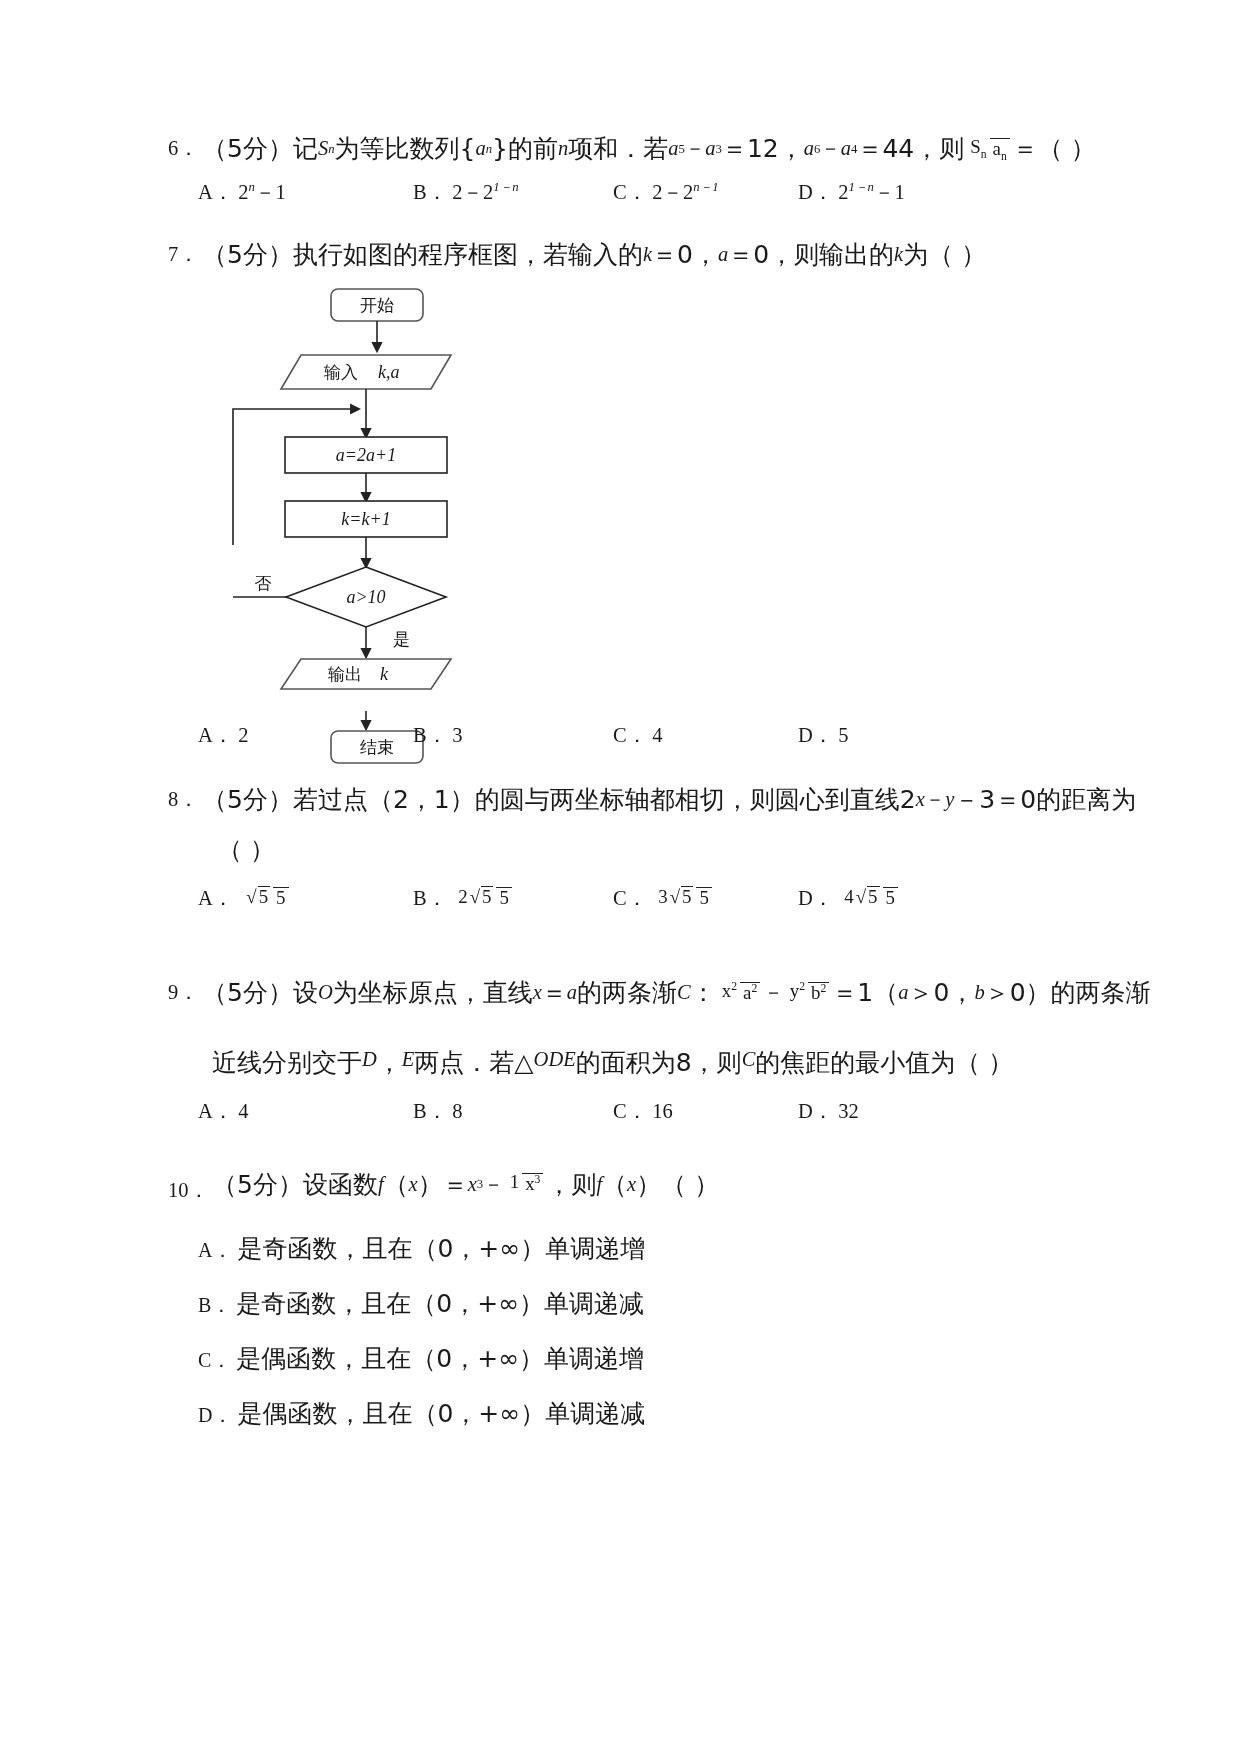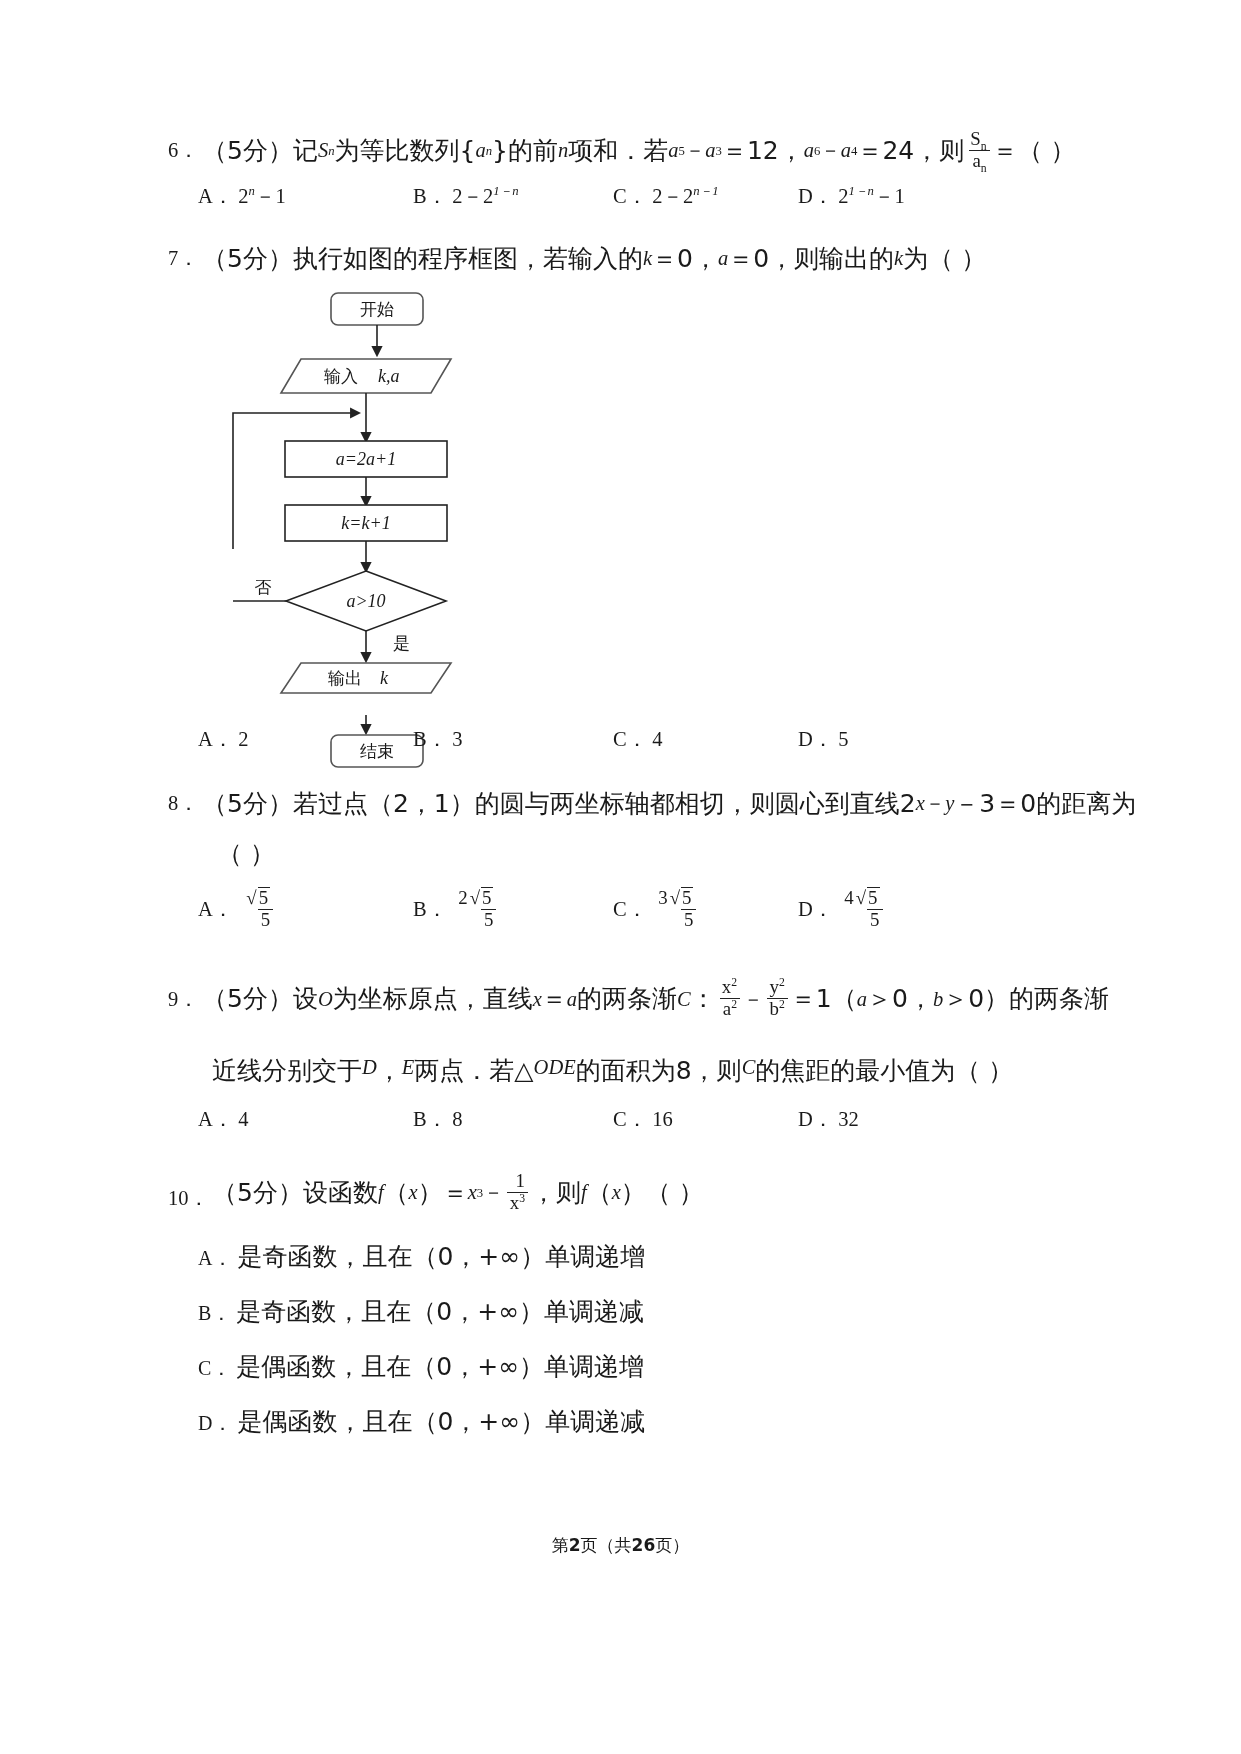--- a/index.html
+++ b/index.html
@@ -88,22 +88,22 @@
     position: relative;
     left: 0;
     display: block;
     margin-bottom: 22px;
     font-size: 20px;
   }
 
   
   .frac {
     display: inline-flex;
-    flex-direction: column;
-    align-items: flex-end;
+    flex-direction: row;
+    align-items: flex-start;
     vertical-align: middle;
     margin: 0 3px;
     line-height: 1.05;
     font-size: 0.92em;
     position: relative;
     top: -1px;
   }
   .frac .num { padding: 0 3px; }
   .frac .den {
     padding: 0 3px;
@@ -179,21 +179,21 @@
           <sub>5</sub>
         <span>－</span>
         <span class="it">a</span>
           <sub>3</sub>
         <span class="cn">＝12，</span>
         <span class="it">a</span>
           <sub>6</sub>
         <span>－</span>
         <span class="it">a</span>
           <sub>4</sub>
-        <span class="cn">＝24，</span>
+        <span class="cn">＝44，</span>
         <span class="cn">则</span>
         <span class="frac">
           <span class="num"><span>S</span><sub>n</sub></span>
           <span class="den"><span>a</span><sub>n</sub></span>
         </span>
         <span class="cn">＝（    ）</span>
       </div>
 
       <div class="opts">
         <div class="opt opt-a">
@@ -451,16 +451,13 @@
         </div>
         <div class="opt">
           <span class="lbl">D．</span>
           <span class="cn">是偶函数，且在（0，+∞）单调递减</span>
         </div>
       </div>
     </div>
 
   </div>
 
-  <div class="footer">
-    <span>第</span><b>2</b><span>页（共</span><b>26</b><span>页）</span>
-  </div>
 </div>
 
 </body></html>

